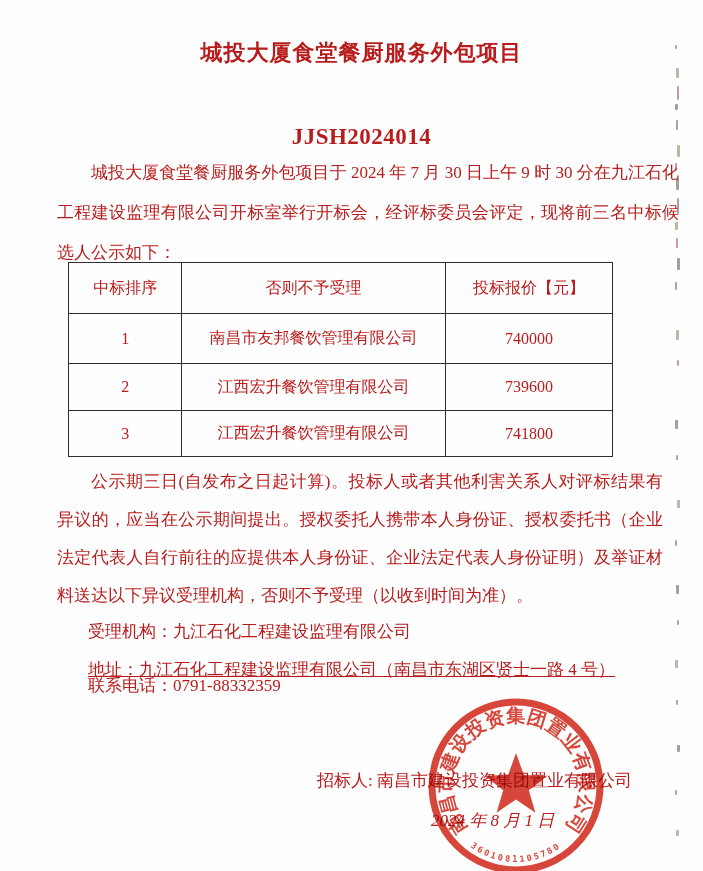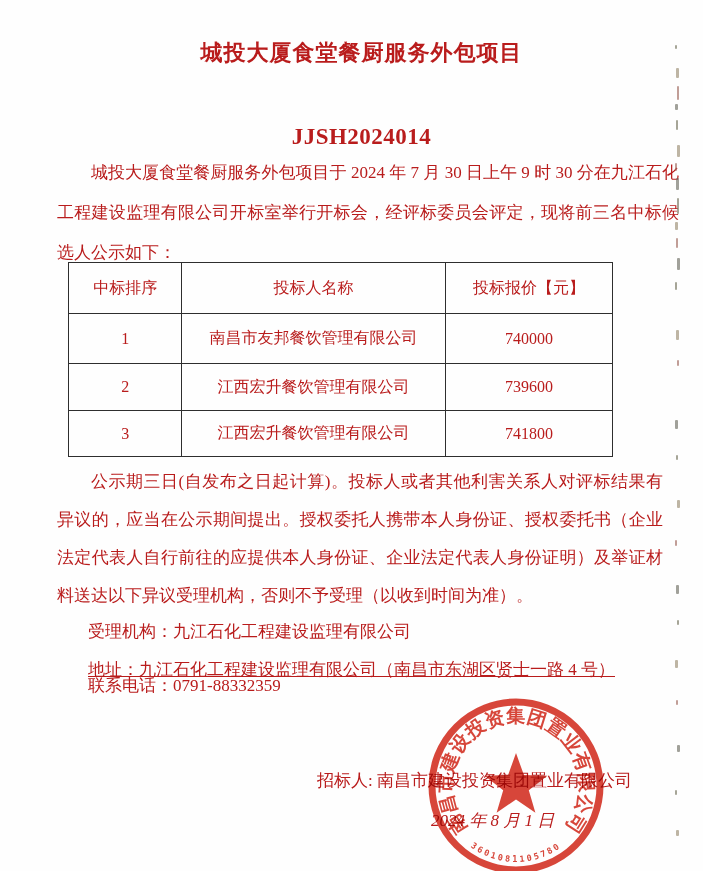--- a/index.html
+++ b/index.html
@@ -107,21 +107,21 @@
 
   <div class="abs doc-title">城投大厦食堂餐厨服务外包项目</div>
   <div class="abs doc-code">JJSH2024014</div>
 
   <div class="abs para para-intro">城投大厦食堂餐厨服务外包项目于 2024 年 7 月 30 日上午 9 时 30 分在九江石化工程建设监理有限公司开标室举行开标会，经评标委员会评定，现将前三名中标候选人公示如下：</div>
 
   <table class="bid-table">
     <tbody>
       <tr class="hdr">
         <th class="col-rank">中标排序</th>
-        <th class="col-name">投标人名称</th>
+        <th class="col-name">否则不予受理</th>
         <th class="col-price">投标报价【元】</th>
       </tr>
       <tr class="r1">
         <td>1</td>
         <td>南昌市友邦餐饮管理有限公司</td>
         <td>740000</td>
       </tr>
       <tr class="r2">
         <td>2</td>
         <td>江西宏升餐饮管理有限公司</td>

